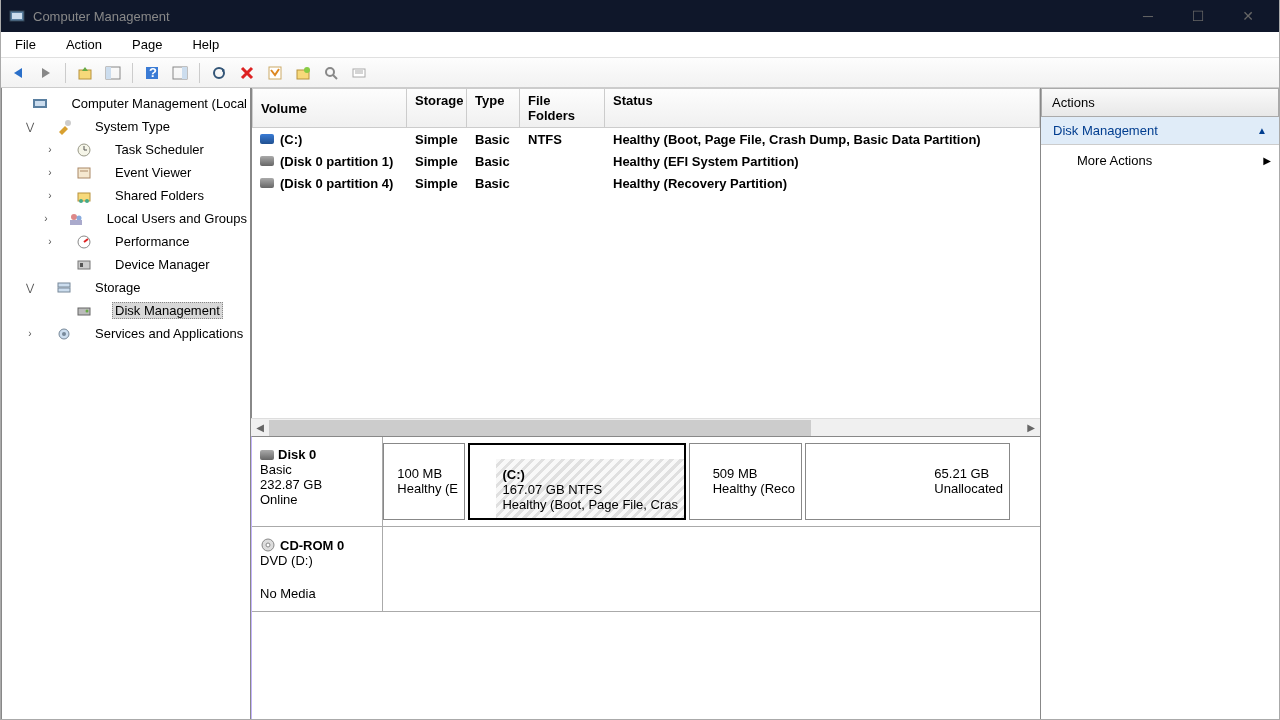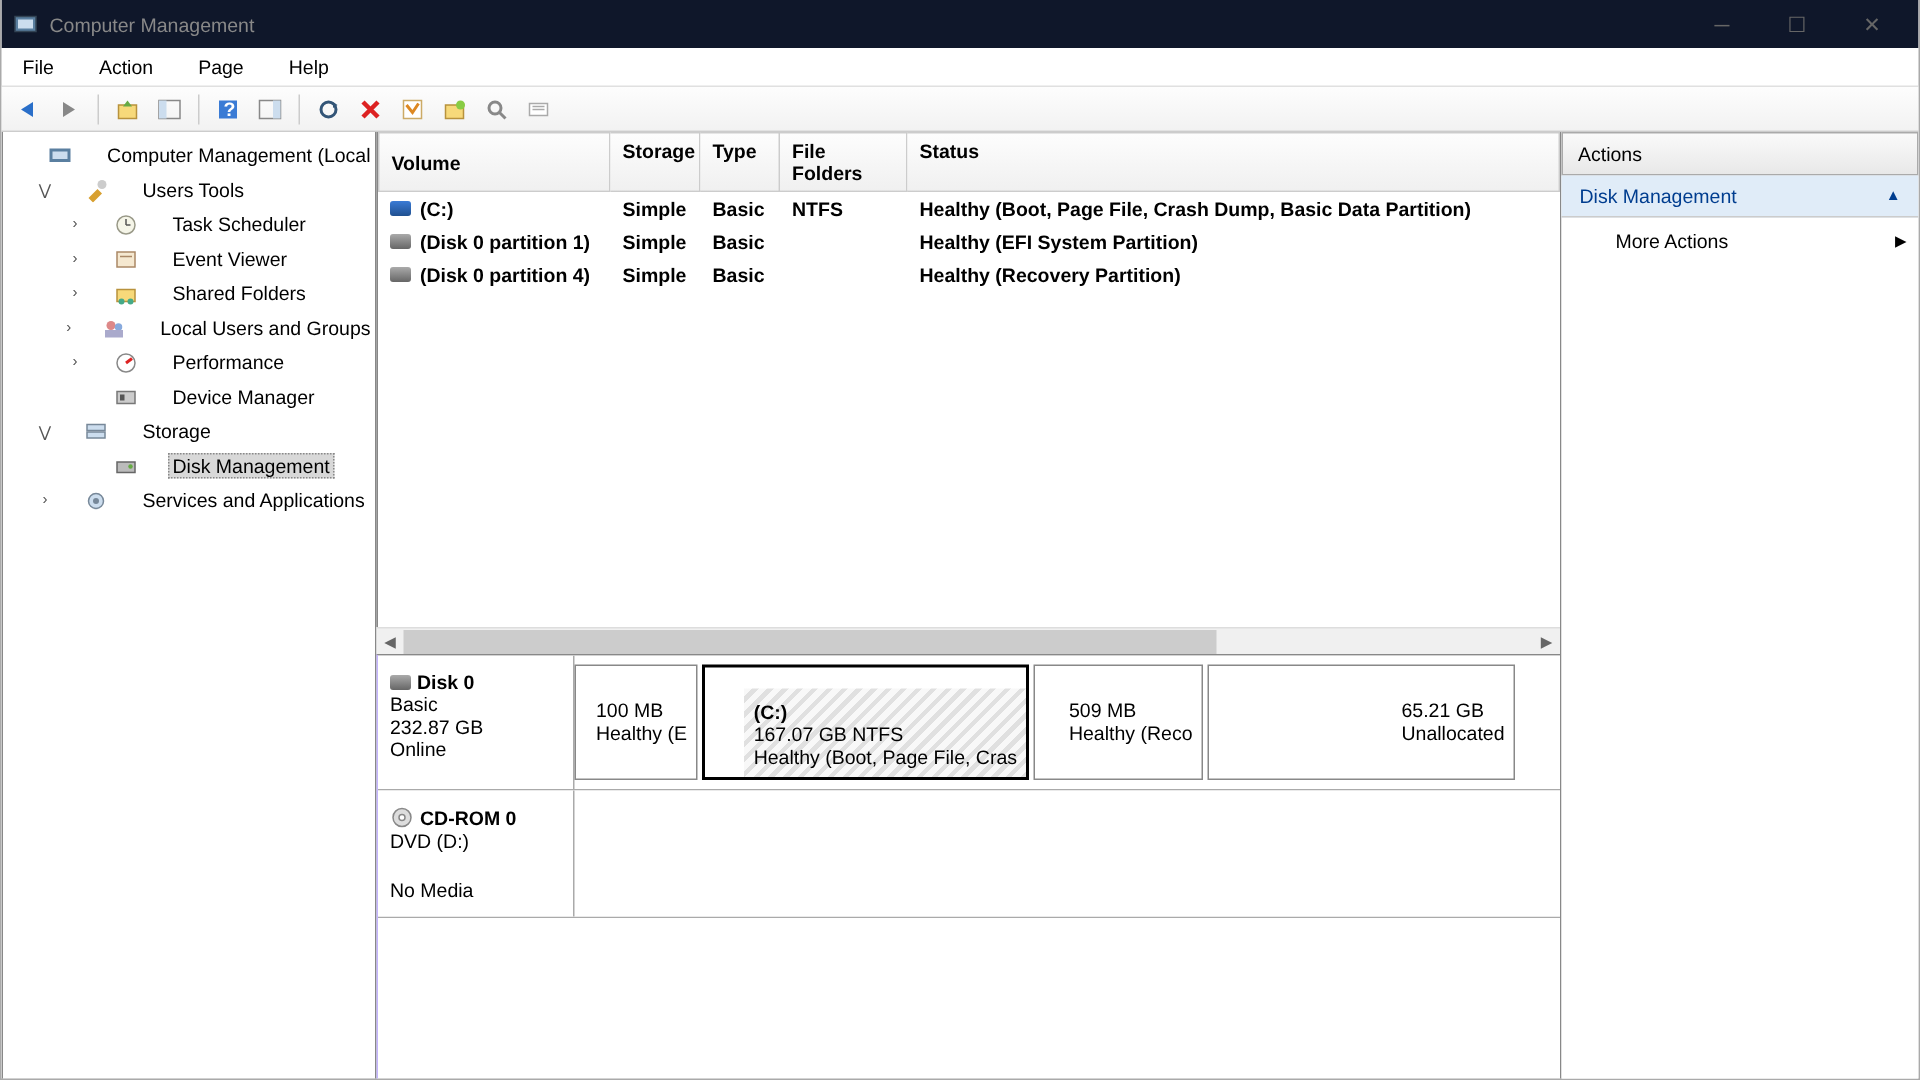--- a/index.html
+++ b/index.html
@@ -166,21 +166,21 @@
             <rect x="3" y="5" width="10" height="5" fill="#cde"></rect>
           </svg>
           <span class="label">Computer Management (Local</span>
         </div>
       <div class="tree-node ind1">
           <span class="twisty">⋁</span>
           <svg class="i ticon">
             <path d="M3 13 L9 7 L12 10 L6 16" fill="#d8a030"></path>
             <circle cx="12" cy="4" r="3" fill="#ccc"></circle>
           </svg>
-          <span class="label">Users Tools</span>
+          <span class="label">System Type</span>
         </div>
       <div class="tree-node ind2">
           <span class="twisty">›</span>
           <svg class="i ticon">
             <circle cx="8" cy="8" r="6" fill="#f5f5e8" stroke="#998"></circle>
             <line x1="8" y1="8" x2="8" y2="4" stroke="#555"></line>
             <line x1="8" y1="8" x2="11" y2="8" stroke="#555"></line>
           </svg>
           <span class="label">Task Scheduler</span>
         </div>

